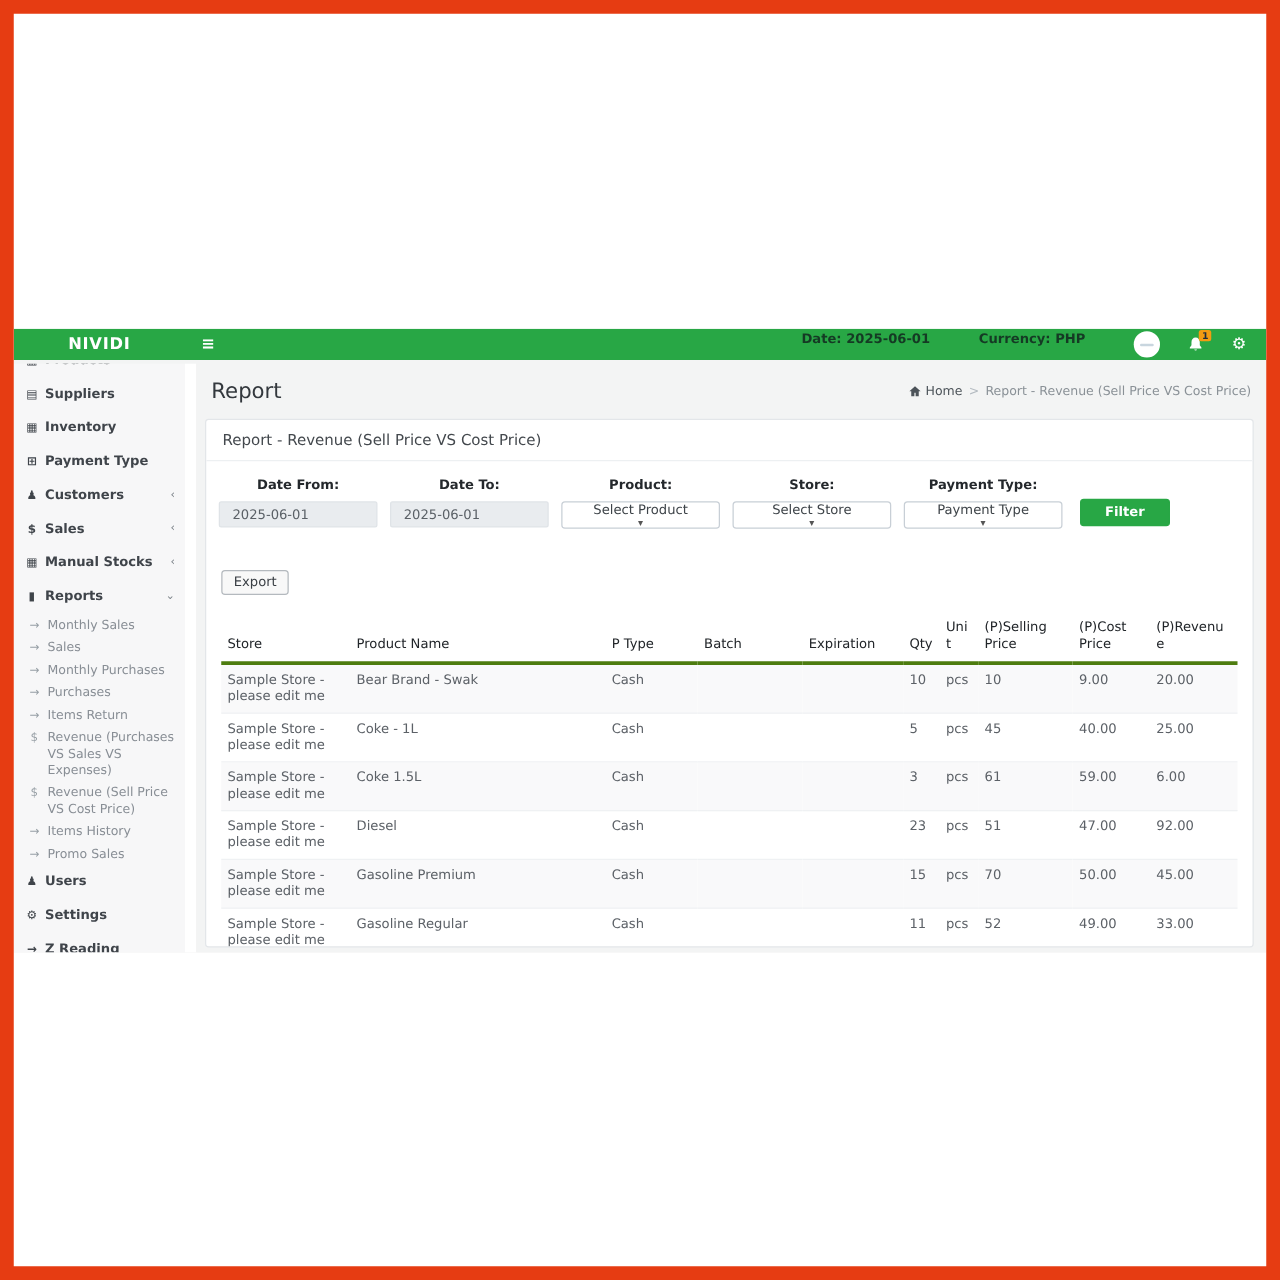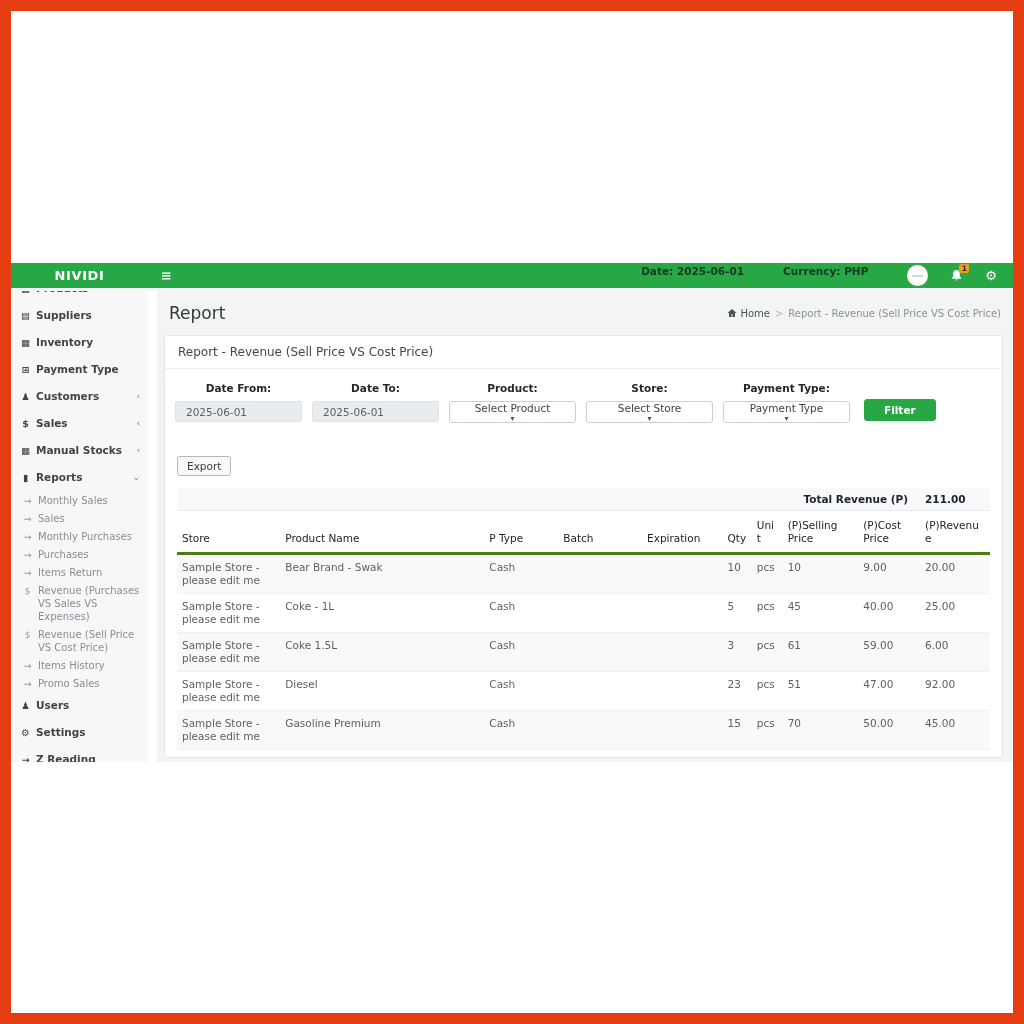--- a/index.html
+++ b/index.html
@@ -246,24 +246,20 @@
               <col style="width: 9.1%;">
               <col style="width: 10.3%;">
               <col style="width: 9.9%;">
               <col style="width: 3.6%;">
               <col style="width: 3.8%;">
               <col style="width: 9.3%;">
               <col style="width: 7.6%;">
               <col style="width: 8.6%;">
             </colgroup>
             <thead>
-              <tr class="total-row">
-                <td colspan="9" class="t-label">Total Revenue (P)</td>
-                <td>211.00</td>
-              </tr>
               <tr class="head-row">
                 <th>Store</th>
                 <th>Product Name</th>
                 <th>P Type</th>
                 <th>Batch</th>
                 <th>Expiration</th>
                 <th>Qty</th>
                 <th>Unit</th>
                 <th>(P)Selling Price</th>
                 <th>(P)Cost Price</th>

